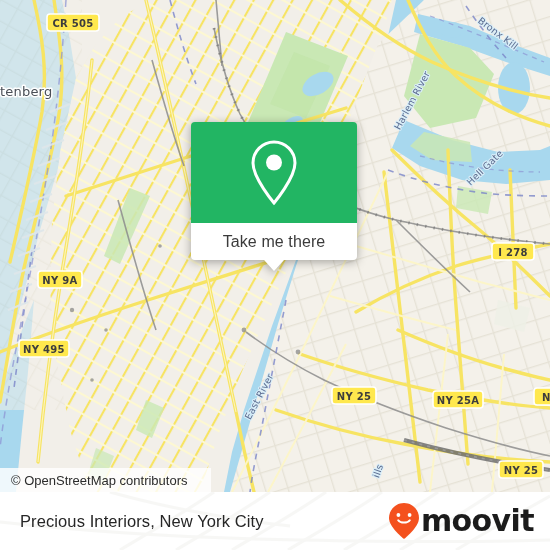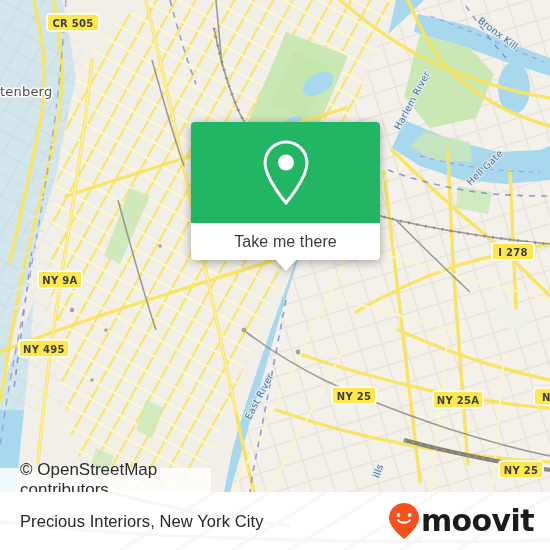--- a/index.html
+++ b/index.html
@@ -27,21 +27,21 @@
 
   
   .shield-rect{fill:#ffe84d;stroke:#ffffff;stroke-width:1.6px;}
   .shield-txt{
     font-family:"DejaVu Sans", sans-serif;font-weight:bold;font-size:10px;
     fill:#3d3d3d;text-anchor:middle;dominant-baseline:middle;letter-spacing:.3px;
   }
 
   
   .popup{
-    position:absolute;left:191px;top:122px;width:189px;
+    position:absolute;left:191px;top:122px;width:166px;
     filter:drop-shadow(0 2px 5px rgba(0,0,0,.33));
     border-radius:25px;
   }
   .popup-top{
     background:#22b563;border-radius:4px 4px 0 0;height:101px;
     display:flex;align-items:center;justify-content:center;
   }
   .popup-bottom{
     background:#ffffff;border-radius:0 0 4px 4px;height:37px;
     display:flex;align-items:center;justify-content:center;position:relative;
@@ -55,21 +55,21 @@
     border-top:11px solid #ffffff;
   }
 
   
   .attrib{
     position:absolute;left:0;top:468px;width:211px;height:24px;
     background:rgba(255,255,255,.82);
     display:flex;align-items:center;
   }
   .attrib span{
-    font-size:17px;color:#2b2b2b;padding-left:20px;
+    font-size:13px;color:#2b2b2b;padding-left:11px;
     font-family:"Liberation Sans", sans-serif;letter-spacing:0;
   }
 
   
   .footer{
     position:absolute;left:0;top:492px;width:550px;height:58px;
     background:#ffffff;overflow:hidden;
     display:flex;align-items:center;justify-content:space-between;
   }
   .footer-ghost{position:absolute;left:0;top:0;width:550px;height:58px;opacity:.20;}

